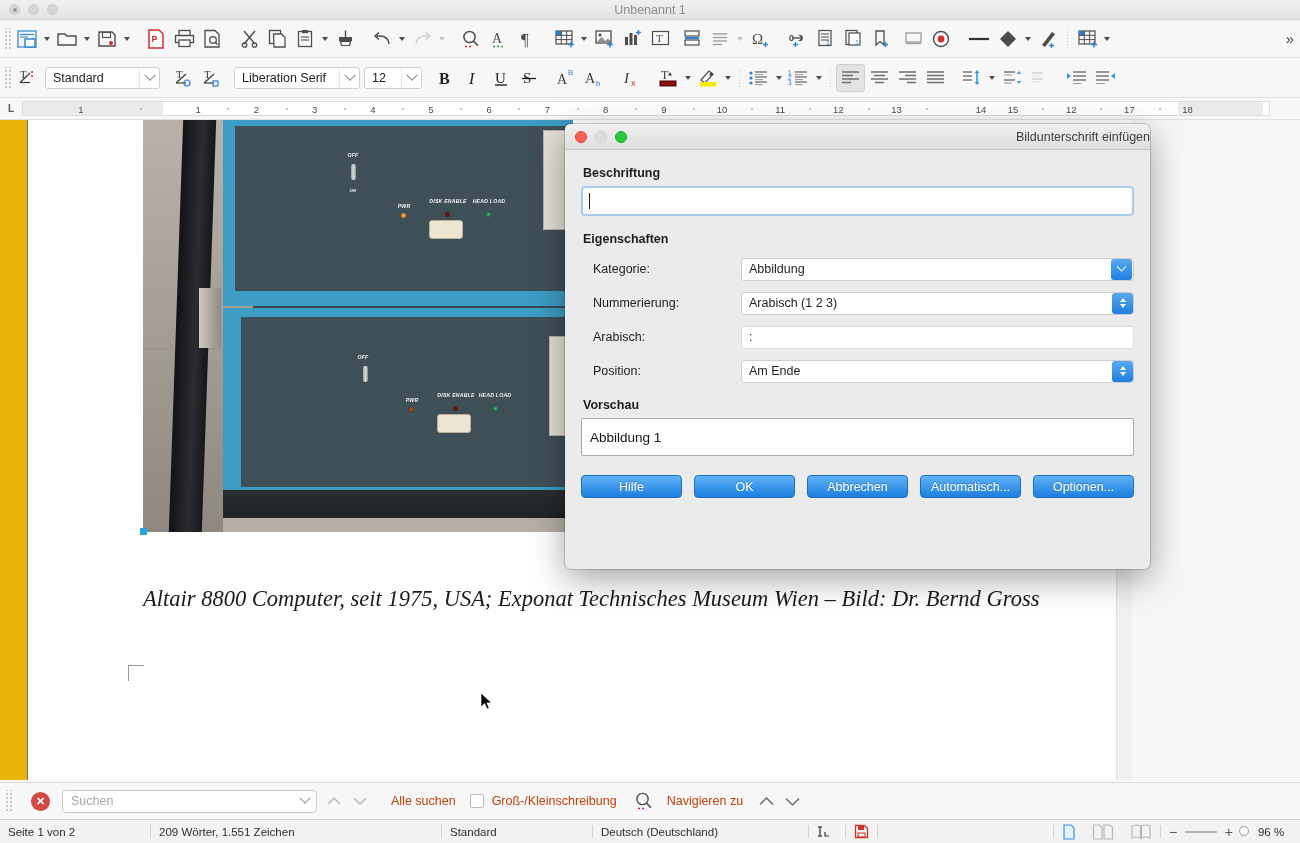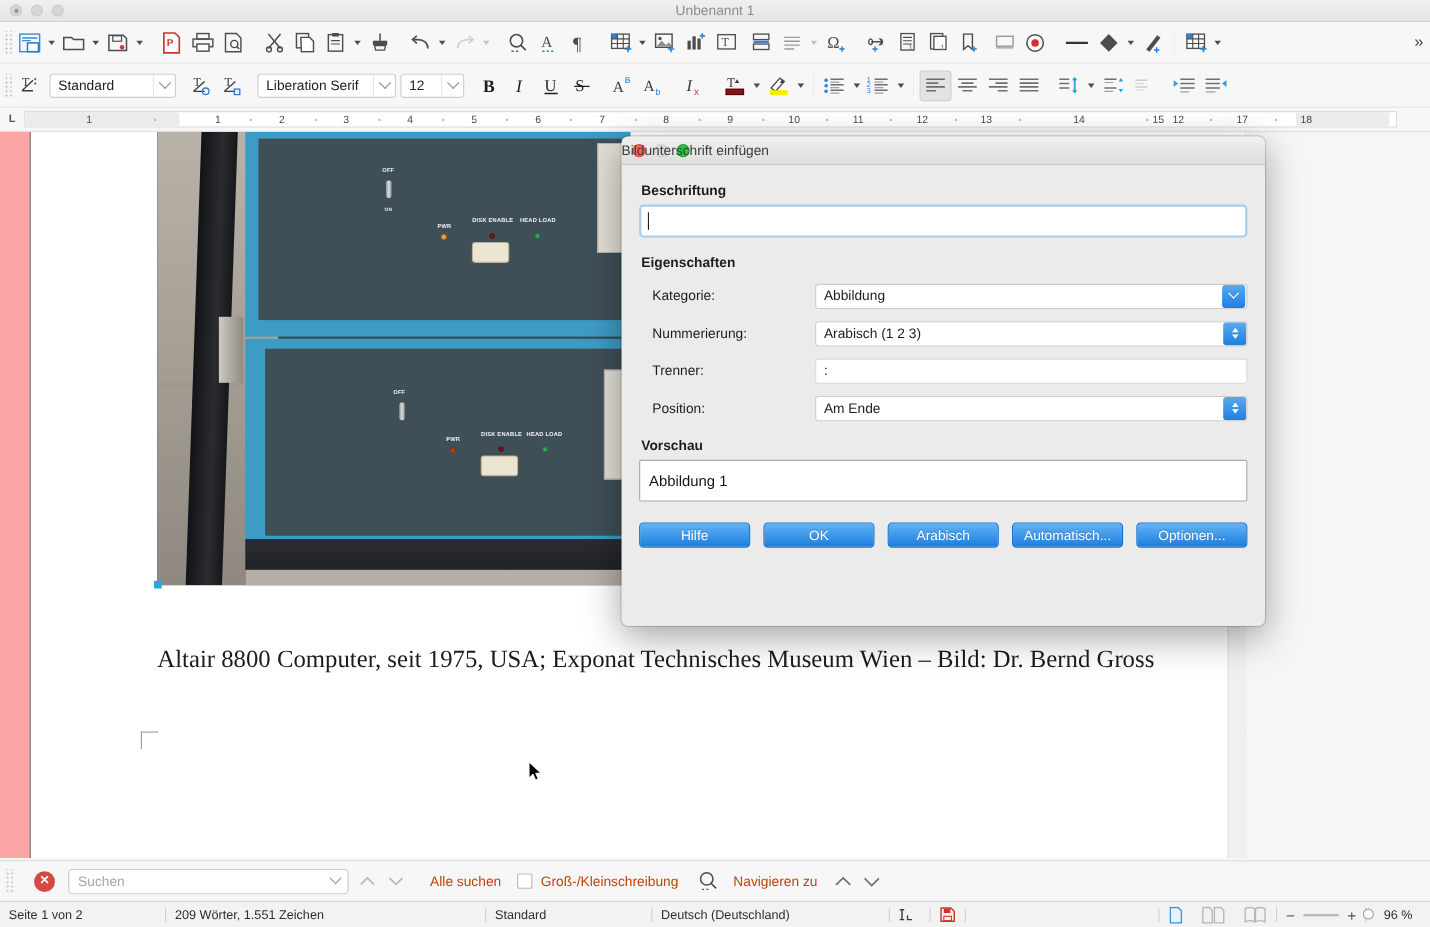--- a/index.html
+++ b/index.html
@@ -102,21 +102,21 @@
   .ruler-margin{ position:absolute; top:0; bottom:0; background:#ebebeb; }
   .rtick{
     position:absolute; top:0; height:15px; width:18px; margin-left:-9px;
     font-size:9.5px; color:#4a4a4a; text-align:center; line-height:15px;
   }
   .rdot{ position:absolute; top:6px; width:2px; height:2px; background:#b4b4b4; border-radius:50%; }
 
   
   .docarea{
     position:absolute; left:0; top:120px; width:1132px; height:660px;
-    background:#fca5a5; overflow:hidden;
+    background:#eab308; overflow:hidden;font-style:italic;
   }
   .page{
     position:absolute; left:28px; top:0px; width:1245px; height:660px;
     background:#ffffff; box-shadow:0 0 0 1px #6d6d6d;
   }
   .photo{
     position:absolute; left:115px; top:0px; width:430px; height:412px;
     background:#3b4a52; overflow:hidden;
   }
   .ph-floor{ position:absolute; left:0; top:0; width:110px; height:412px;
@@ -207,21 +207,21 @@
   }
   .dlg-title{
     height:26px; background:linear-gradient(#f0f0f0,#dedede);
     border-bottom:1px solid #c6c6c6; display:flex; align-items:center; position:relative;
   }
   .dlg-dots{ display:flex; gap:8px; padding-left:10px; }
   .dd{ width:12px; height:12px; border-radius:50%; }
   .dd.red{ background:#ff5f57; border:1px solid #e24339; }
   .dd.yellow{ background:#dcdcdc; border:1px solid #cfcfcf; }
   .dd.green{ background:#28c840; border:1px solid #19ab2b; }
-  .dlg-title-text{ position:absolute; left:0; right:0; text-align:left; font-size:12.5px; color:#3d3d3d;}
+  .dlg-title-text{ position:absolute; left:0; right:0; text-align:right; font-size:12.5px; color:#3d3d3d;}
   .dlg-body{ padding:10px 16px 0 16px; }
   .sec-label{ font-size:12.5px; font-weight:bold; color:#1d1d1d; margin:6px 0 6px 2px; }
   .big-input{
     height:30px; background:#fff; border:2px solid #a8cdea; border-radius:4px;
     display:flex; align-items:center; padding-left:6px;
   }
   .caretline{ width:1px; height:16px; background:#222; }
   .frow{ display:flex; align-items:center; height:34px; }
   .frow .flab{ width:160px; font-size:12.5px; color:#1d1d1d; padding-left:12px; }
   .frow .flab.dim{ color:#9a9a9a; }
@@ -771,21 +771,21 @@
         <div class="rtick" style="left: 699px;">10</div>
         <div class="rdot" style="left: 728.1px;"></div>
         <div class="rtick" style="left: 757.2px;">11</div>
         <div class="rdot" style="left: 786.3px;"></div>
         <div class="rtick" style="left: 815.4px;">12</div>
         <div class="rdot" style="left: 844.5px;"></div>
         <div class="rtick" style="left: 873.6px;">13</div>
         <div class="rdot" style="left: 902.7px;"></div>
         <div class="rtick" style="left: 958px;">14</div>
         <div class="rdot" style="left: 960.9px;"></div>
-        <div class="rtick" style="left: 1030px;">15</div>
+        <div class="rtick" style="left: 990px;">15</div>
         <div class="rdot" style="left: 1019.1px;"></div>
         <div class="rtick" style="left: 1048.2px;">12</div>
         <div class="rdot" style="left: 1077.3px;"></div>
         <div class="rtick" style="left: 1106.4px;">17</div>
         <div class="rdot" style="left: 1135.5px;"></div>
         <div class="rtick" style="left: 1164.6px;">18</div>
       </div>
   </div>
 
   <div class="docarea">
@@ -983,21 +983,21 @@
           <div class="fv">Arabisch (1 2 3)</div>
           <div class="stepbtn">
               <span class="up"></span>
               <span class="dn"></span>
             </div>
         </div>
       </div>
 
 
       <div class="frow">
-        <div class="flab">Trenner:</div>
+        <div class="flab">Arabisch:</div>
         <div class="fctl plain">
           <div class="fv">:</div>
         </div>
       </div>
 
       <div class="frow">
         <div class="flab">Position:</div>
         <div class="fctl">
           <div class="fv">Am Ende</div>
           <div class="stepbtn">
@@ -1006,20 +1006,20 @@
             </div>
         </div>
       </div>
 
       <div class="sec-label" style="margin-top:10px">Vorschau</div>
       <div class="preview-box">Abbildung 1</div>
 
       <div class="dlg-buttons">
         <div class="dbtn">Hilfe</div>
         <div class="dbtn">OK</div>
-        <div class="dbtn">Arabisch</div>
+        <div class="dbtn">Abbrechen</div>
         <div class="dbtn">Automatisch...</div>
         <div class="dbtn">Optionen...</div>
       </div>
     </div>
   </div>
 
 </div>
 
 </body></html>

